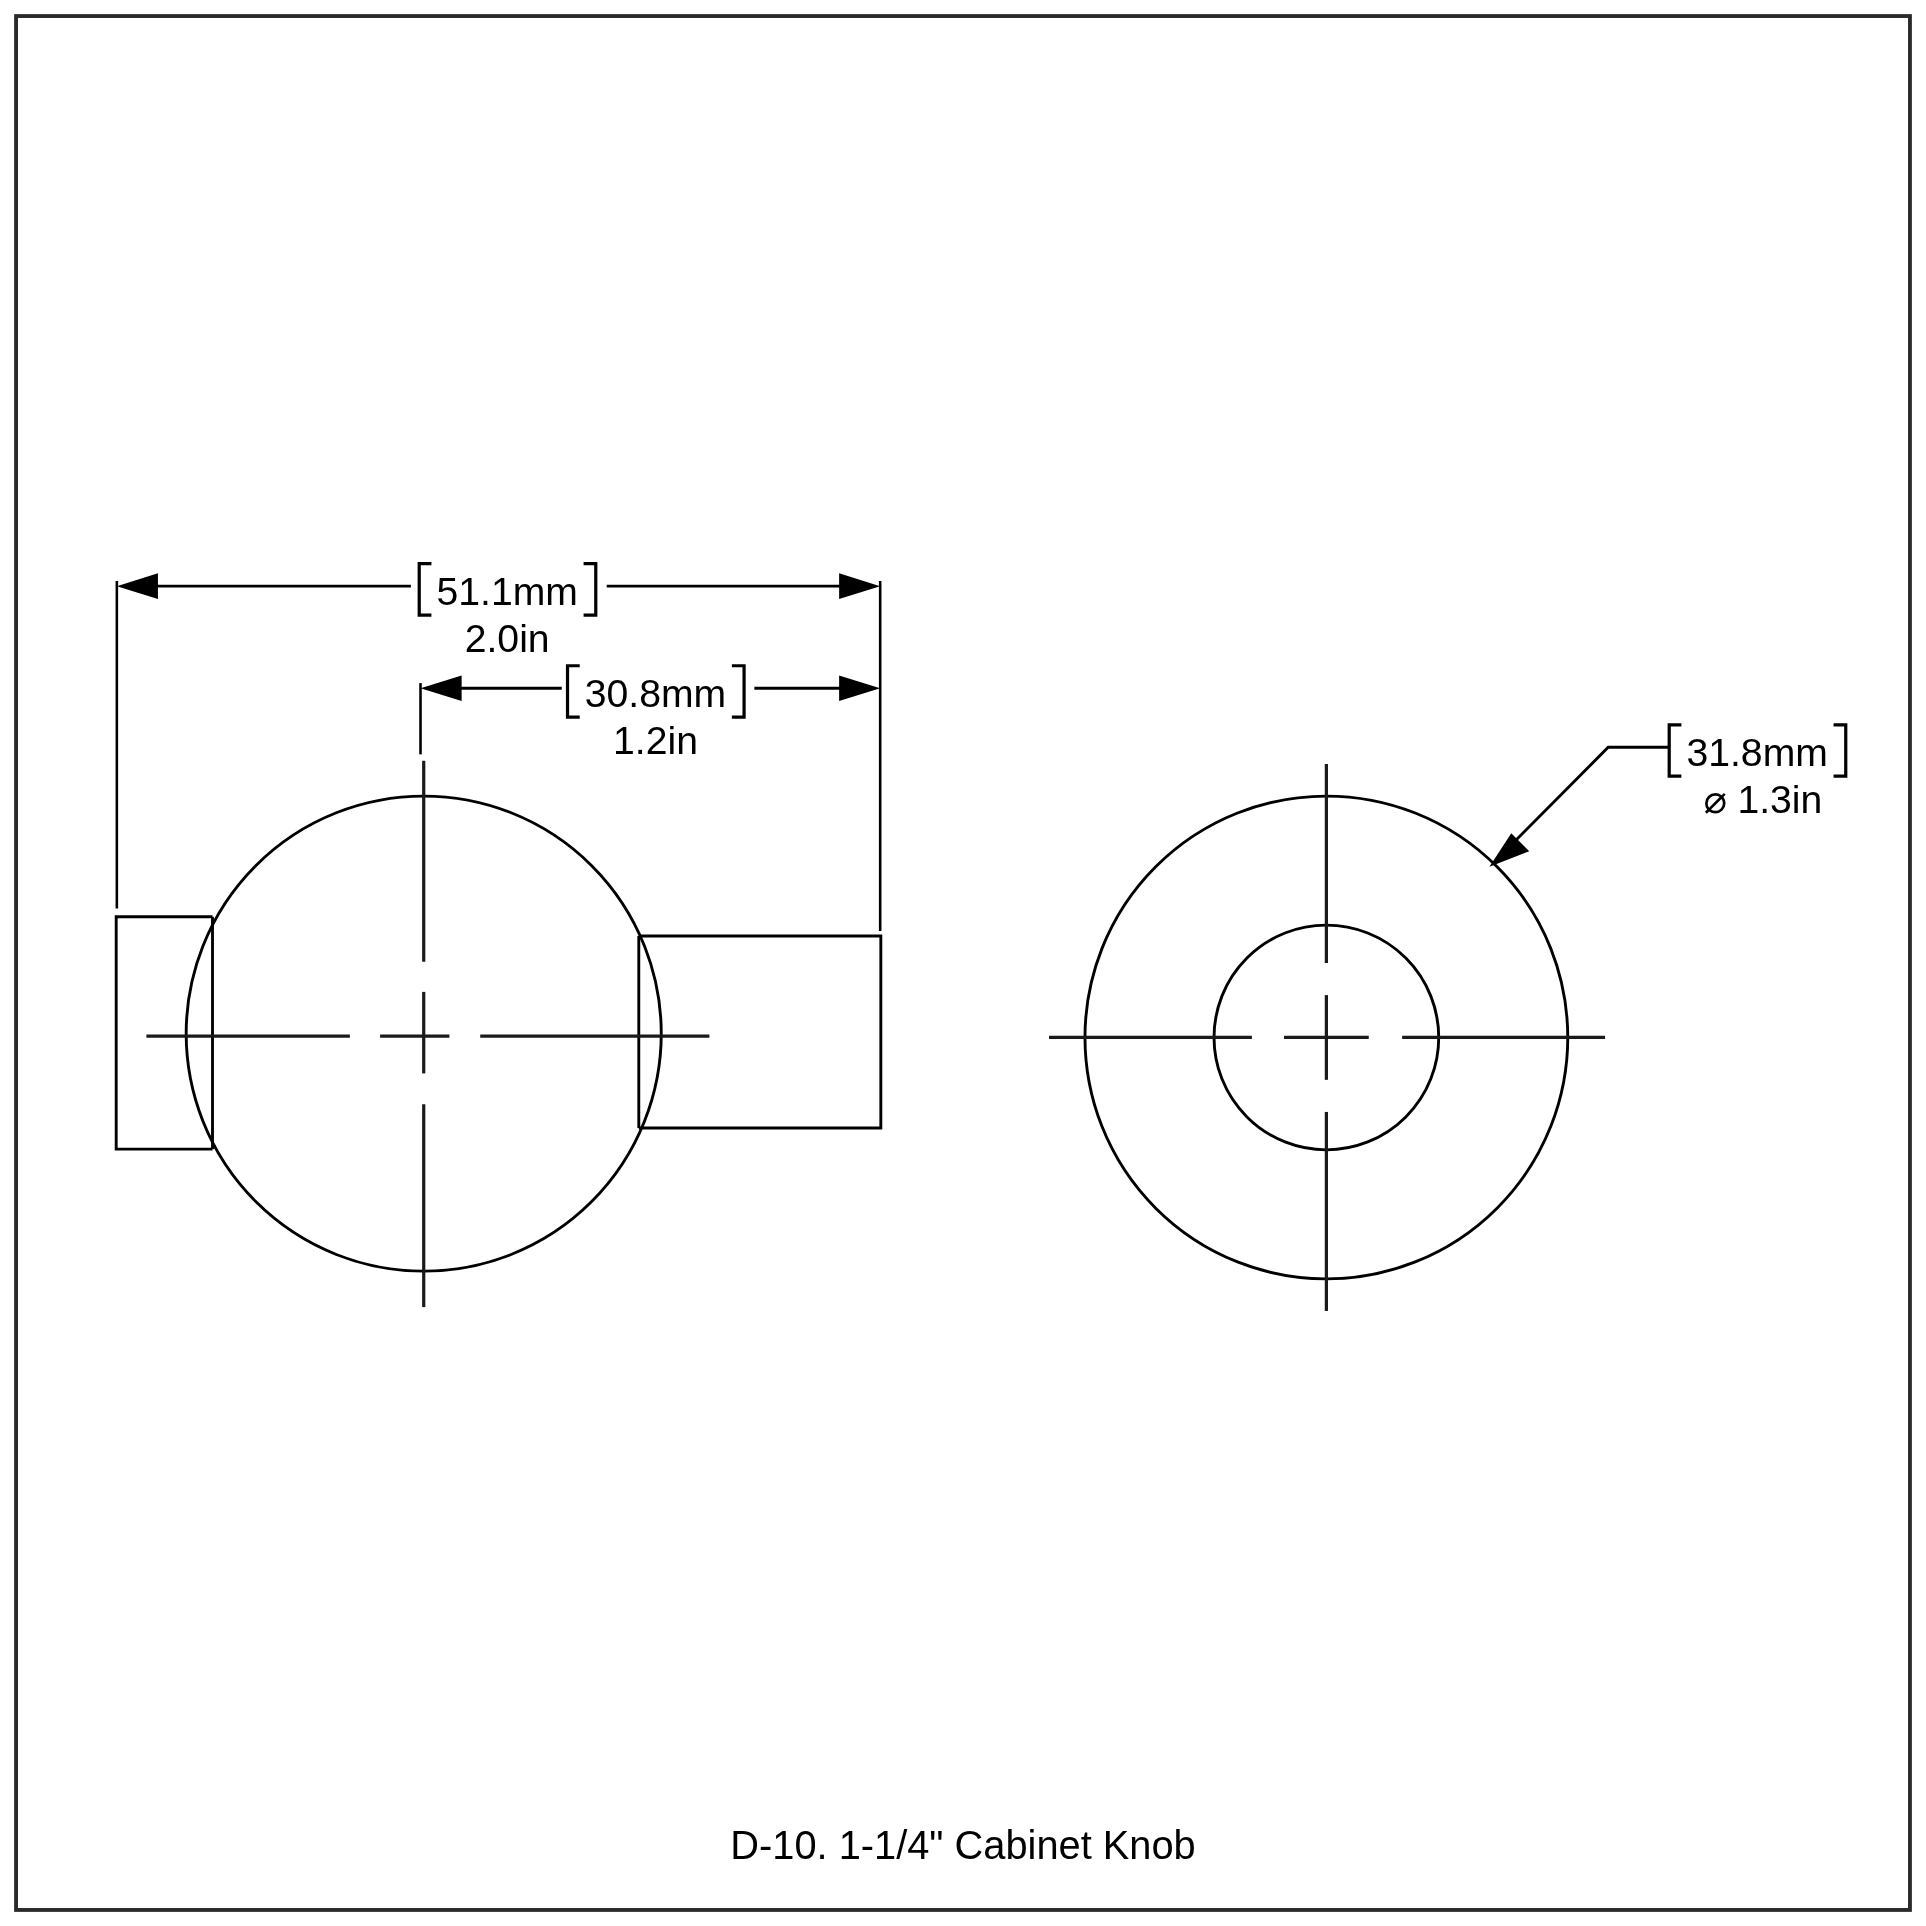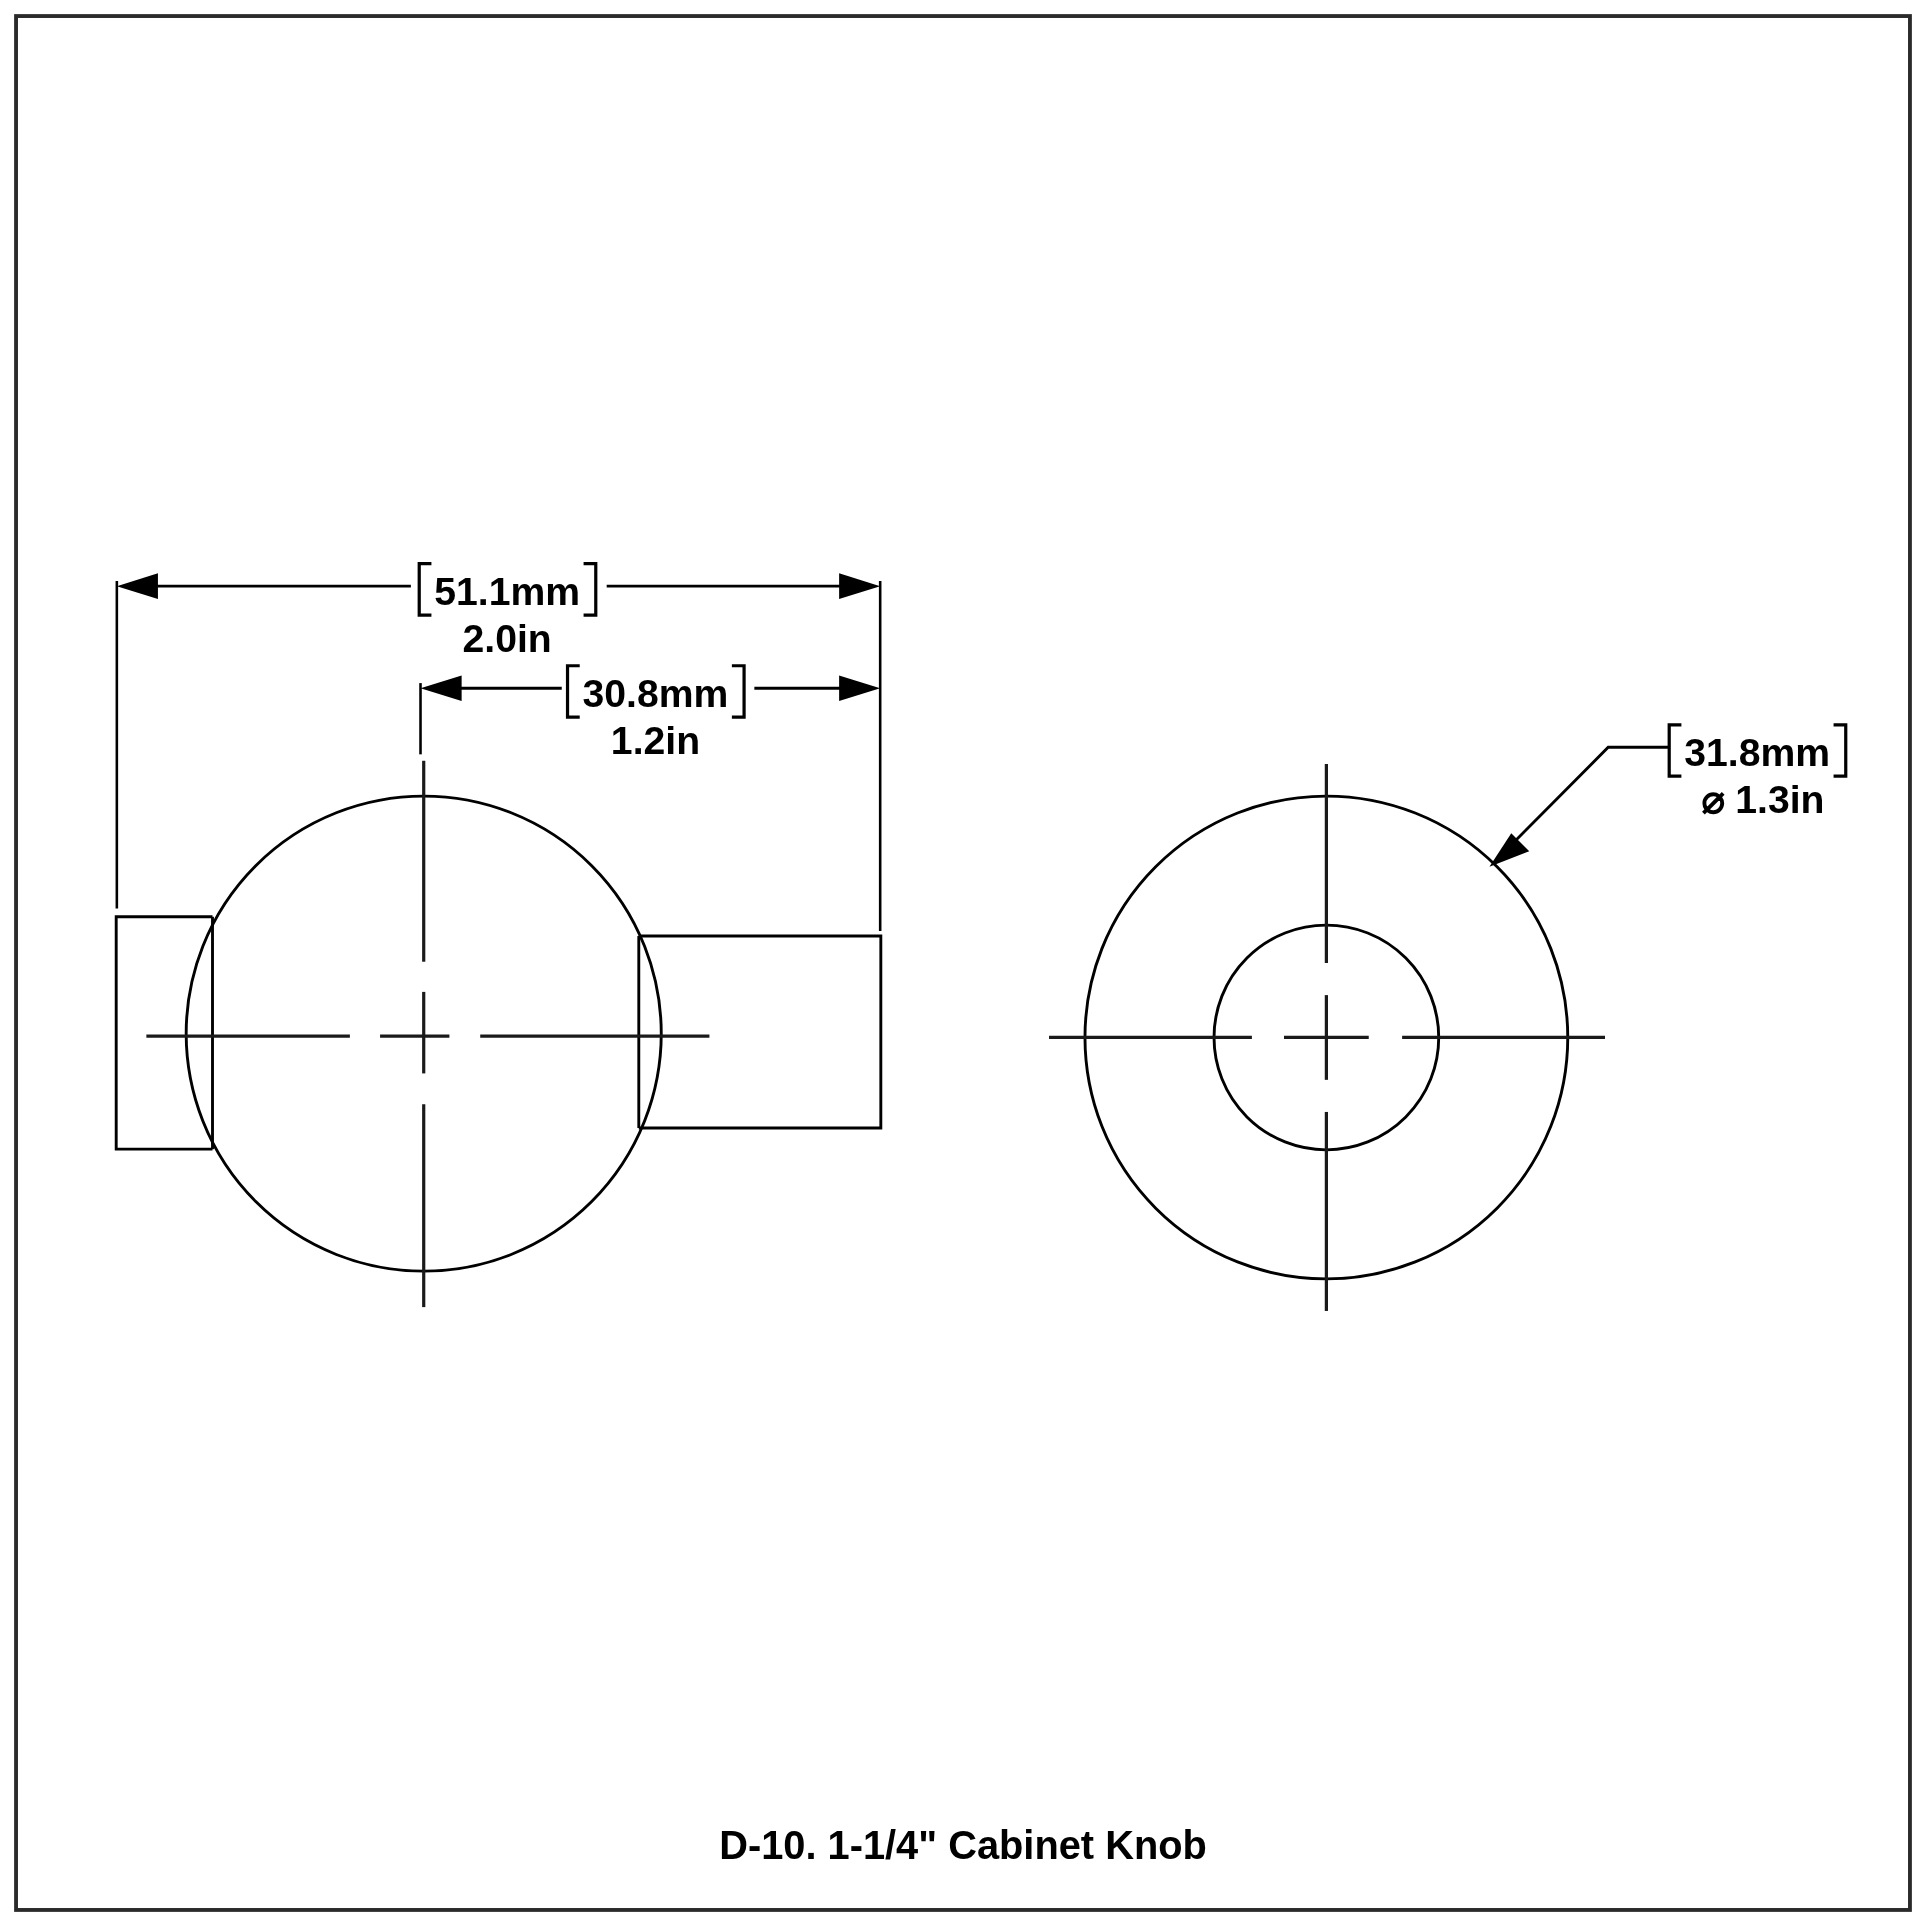--- a/index.html
+++ b/index.html
@@ -12,21 +12,20 @@
     width: 1926px;
     height: 1926px;
     overflow: hidden;
     font-family: "Liberation Sans", sans-serif;
   }
   #drawing-sheet {
     position: relative;
     width: 1904px;
     height: 1926px;
     background: #ffffff;
-    font-weight: bold;
   }
   #drawing-svg {
     display: block;
     width: 1926px;
     height: 1926px;
   }
   .dim-text {
     font-family: "Liberation Sans", sans-serif;
     font-size: 61px;
     fill: #000000;

